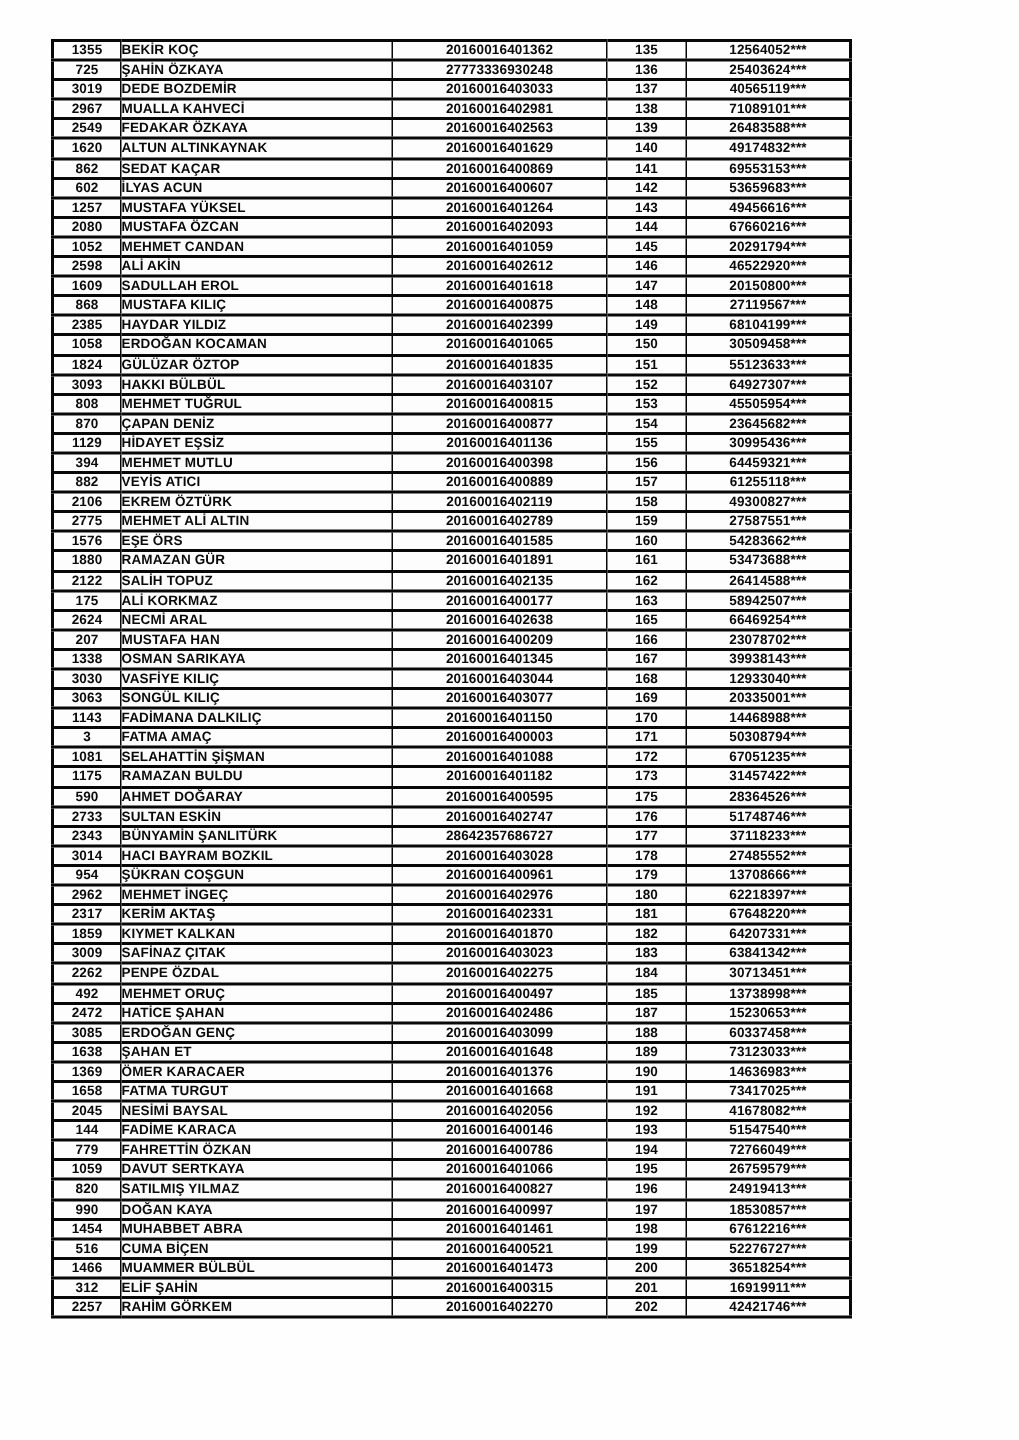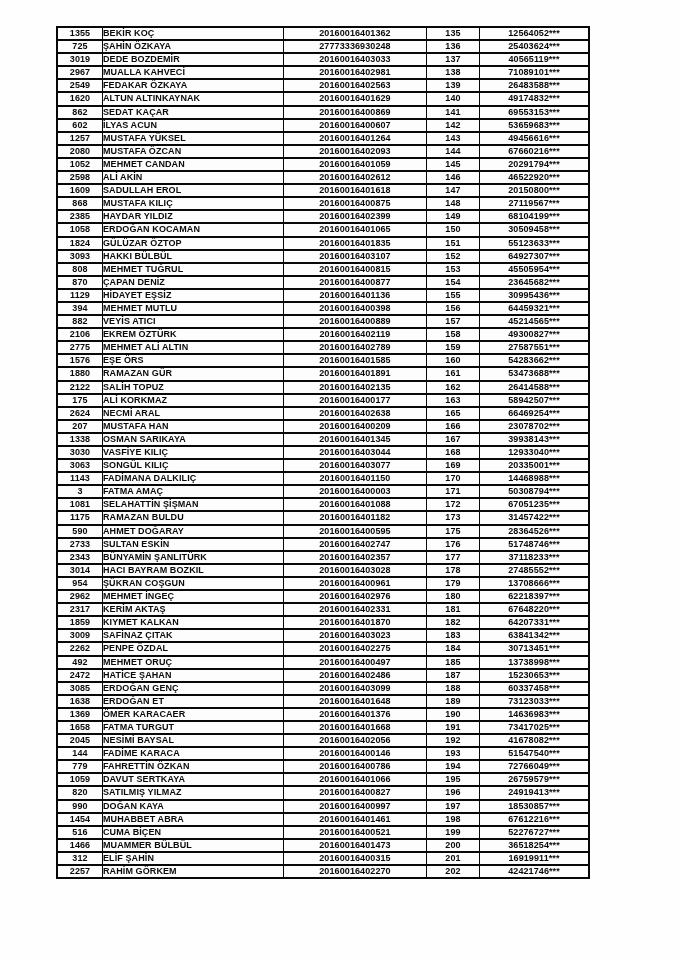--- a/index.html
+++ b/index.html
@@ -12,21 +12,21 @@
     font-family: "Liberation Sans", sans-serif;
   }
   .page {
     position: relative;
     width: 679px;
     height: 960px;
     background: #fefefe;
   }
   table.scan-table {
     position: absolute;
-    left: 56px;
+    left: 34px;
     top: 26px;
     width: 528px;
     border-collapse: collapse;
     table-layout: fixed;
     border: 2px solid #080808;
   }
   table.scan-table td {
     border-left: 1px solid #080808;
     border-right: 1px solid #080808;
     border-top: 2px solid #080808;
@@ -206,21 +206,21 @@
           <td class="c-name">MEHMET MUTLU</td>
           <td class="c-appno">20160016400398</td>
           <td class="c-seq">156</td>
           <td class="c-masked">64459321***</td>
         </tr>
         <tr>
           <td class="c-id">882</td>
           <td class="c-name">VEYİS ATICI</td>
           <td class="c-appno">20160016400889</td>
           <td class="c-seq">157</td>
-          <td class="c-masked">45214565***</td>
+          <td class="c-masked">61255118***</td>
         </tr>
         <tr>
           <td class="c-id">2106</td>
           <td class="c-name">EKREM ÖZTÜRK</td>
           <td class="c-appno">20160016402119</td>
           <td class="c-seq">158</td>
           <td class="c-masked">49300827***</td>
         </tr>
         <tr>
           <td class="c-id">2775</td>
@@ -330,21 +330,21 @@
         <tr>
           <td class="c-id">2733</td>
           <td class="c-name">SULTAN ESKİN</td>
           <td class="c-appno">20160016402747</td>
           <td class="c-seq">176</td>
           <td class="c-masked">51748746***</td>
         </tr>
         <tr>
           <td class="c-id">2343</td>
           <td class="c-name">BÜNYAMİN ŞANLITÜRK</td>
-          <td class="c-appno">20160016402357</td>
+          <td class="c-appno">28642357686727</td>
           <td class="c-seq">177</td>
           <td class="c-masked">37118233***</td>
         </tr>
         <tr>
           <td class="c-id">3014</td>
           <td class="c-name">HACI BAYRAM BOZKIL</td>
           <td class="c-appno">20160016403028</td>
           <td class="c-seq">178</td>
           <td class="c-masked">27485552***</td>
         </tr>
@@ -406,21 +406,21 @@
         </tr>
         <tr>
           <td class="c-id">3085</td>
           <td class="c-name">ERDOĞAN GENÇ</td>
           <td class="c-appno">20160016403099</td>
           <td class="c-seq">188</td>
           <td class="c-masked">60337458***</td>
         </tr>
         <tr>
           <td class="c-id">1638</td>
-          <td class="c-name">ERDOĞAN ET</td>
+          <td class="c-name">ŞAHAN ET</td>
           <td class="c-appno">20160016401648</td>
           <td class="c-seq">189</td>
           <td class="c-masked">73123033***</td>
         </tr>
         <tr>
           <td class="c-id">1369</td>
           <td class="c-name">ÖMER KARACAER</td>
           <td class="c-appno">20160016401376</td>
           <td class="c-seq">190</td>
           <td class="c-masked">14636983***</td>

